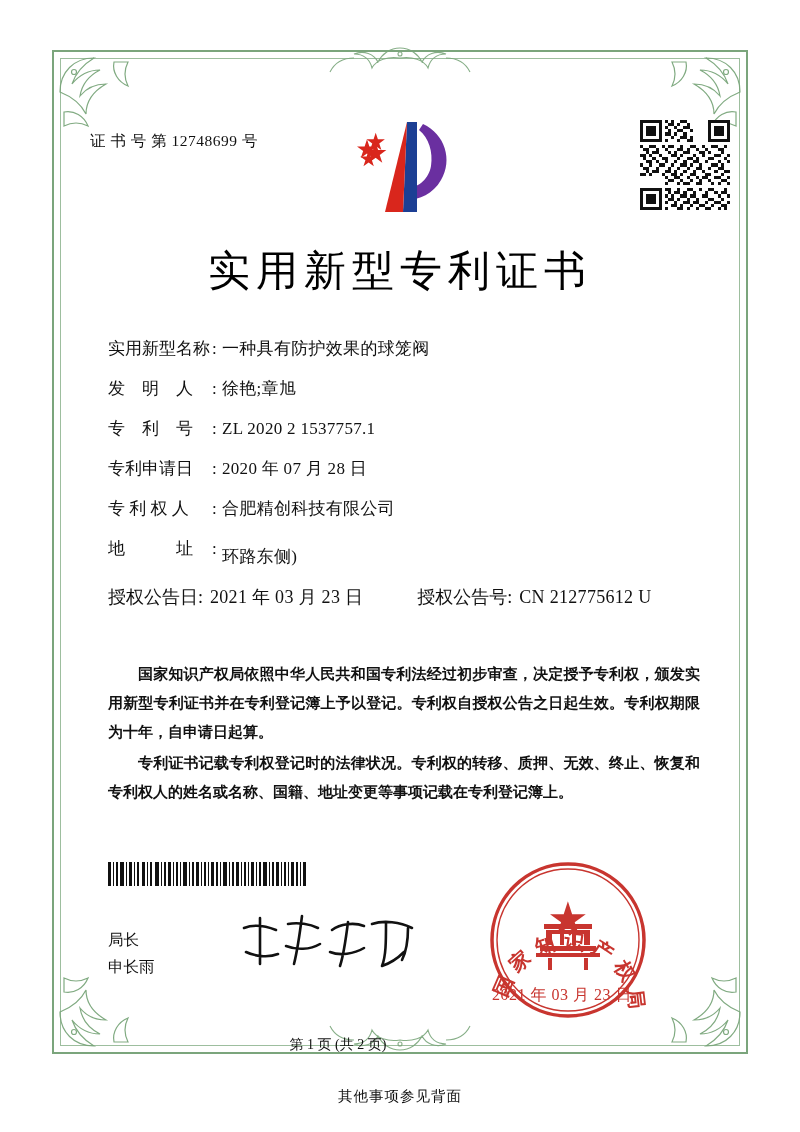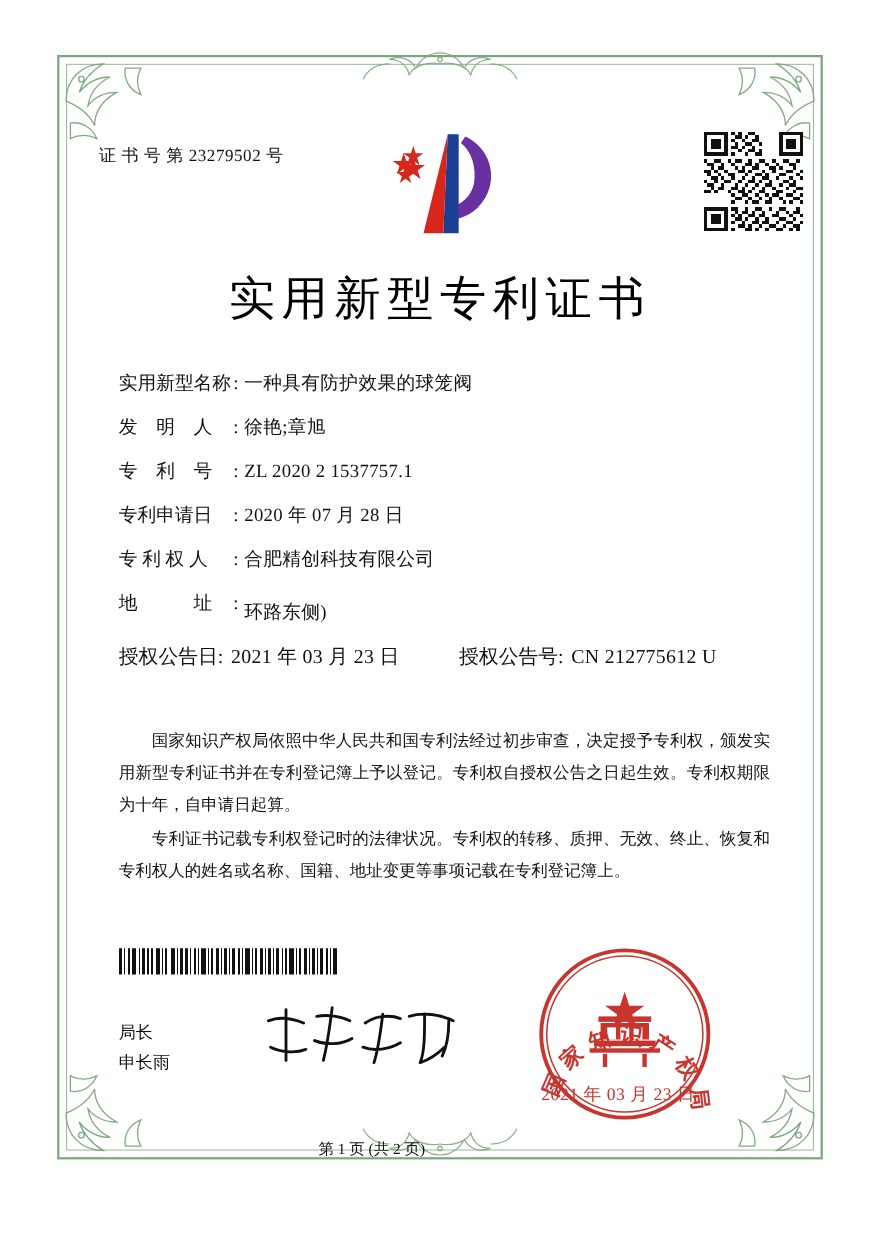--- a/index.html
+++ b/index.html
@@ -168,20 +168,21 @@
     top: 660px;
     width: 592px;
     font-size: 15px;
     line-height: 29px;
     text-align: justify;
     color: #111;
   }
   .body-text p {
     margin: 0 0 2px 0;
     text-indent: 2em;
+    font-weight: bold;
   }
 
   
   .barcode {
     position: absolute;
     left: 108px;
     top: 862px;
     width: 200px;
     height: 24px;
   }
@@ -295,21 +296,21 @@
     </svg>
   </div>
   <div class="edge-orn bottom">
     <svg viewBox="0 0 300 34" fill="none" stroke="currentColor" stroke-width="1.1">
       <path d="M150 4 C140 4 132 10 128 18 C124 10 114 6 104 10 C114 10 120 16 122 24 C126 16 138 12 150 14 C162 12 174 16 178 24 C180 16 186 10 196 10 C186 6 176 10 172 18 C168 10 160 4 150 4 Z"></path>
       <path d="M104 14 C92 14 84 20 80 28 M196 14 C208 14 216 20 220 28"></path>
       <circle cx="150" cy="10" r="2"></circle>
     </svg>
   </div>
 
-  <div class="cert-no">证 书 号 第 23279502 号</div>
+  <div class="cert-no">证 书 号 第 12748699 号</div>
 
   <div class="logo">
     <svg viewBox="0 0 120 105">
       <path d="M78 8 C100 18 108 44 96 64 C88 78 74 84 62 84 L62 72 C74 72 84 62 86 50 C88 36 84 22 74 14 Z" fill="#6a2fa0"></path>
       <path d="M62 6 L72 6 L72 96 L58 96 Z" fill="#1c3f94"></path>
       <path d="M62 6 L58 96 L40 96 Z" fill="#d9261c"></path>
       <path d="M36 32 l4.2 12.6 13.3 0 -10.7 7.8 4.1 12.6 -10.9 -7.8 -10.8 7.8 4.1 -12.6 -10.7 -7.8 13.3 0 Z" fill="#d9261c" transform="translate(2,-6) scale(0.62) translate(10,20)"></path>
       <path d="M20 44 l3 9 9.5 0 -7.7 5.6 3 9 -7.8 -5.6 -7.8 5.6 3 -9 -7.7 -5.6 9.5 0 Z" fill="#d9261c" transform="translate(6,-12) scale(0.8)"></path>
       <path d="M20 62 l2.6 7.8 8.2 0 -6.6 4.8 2.5 7.8 -6.7 -4.8 -6.6 4.8 2.5 -7.8 -6.6 -4.8 8.2 0 Z" fill="#d9261c" transform="translate(8,-14) scale(0.78)"></path>
       <path d="M22 22 l2.6 7.8 8.2 0 -6.6 4.8 2.5 7.8 -6.7 -4.8 -6.6 4.8 2.5 -7.8 -6.6 -4.8 8.2 0 Z" fill="#d9261c" transform="translate(12,-2) scale(0.85)"></path>
@@ -667,14 +668,15 @@
       </defs>
       <text font-family="'DejaVu Serif','Liberation Serif',serif" font-size="20" font-weight="bold" fill="#c8352f" letter-spacing="7">
         <textPath href="#sealArc" startOffset="6%">国家知识产权局</textPath>
       </text>
     </svg>
   </div>
 
   <div class="seal-date">2021 年 03 月 23 日</div>
 
   <div class="page-no">第 1 页 (共 2 页)</div>
+  <div class="footer-note">其他事项参见背面</div>
 
 </div>
 
 </body></html>

